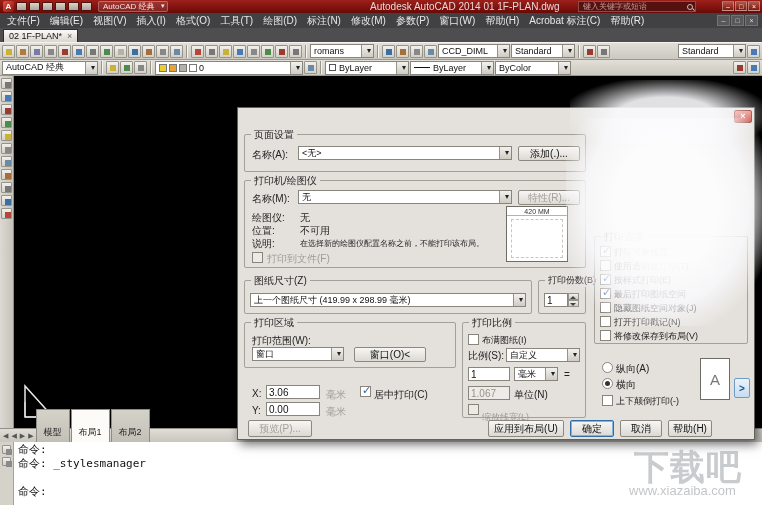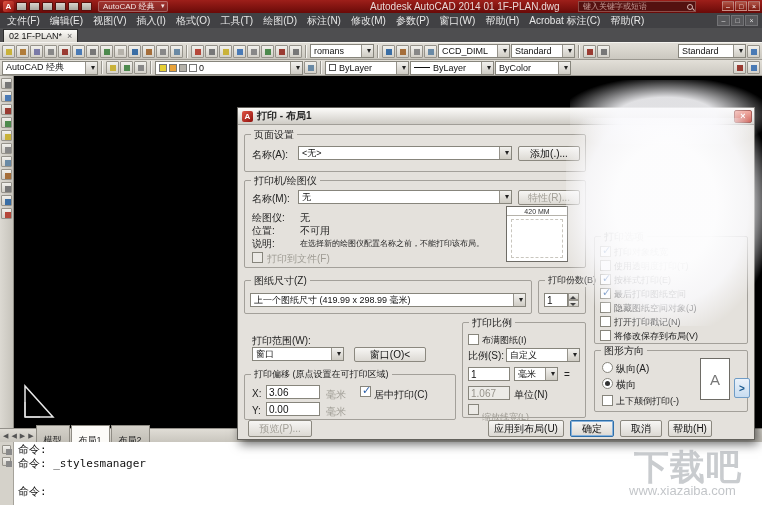--- a/index.html
+++ b/index.html
@@ -65,21 +65,21 @@
   .left-toolbar{position:absolute;left:0;top:76px;width:14px;height:352px;background:linear-gradient(90deg,#dcd9d2,#c6c3bb);
                 border-right:1px solid #8f8c84;display:flex;flex-direction:column;align-items:center;padding-top:2px;gap:2px;z-index:2}
   .left-toolbar .ico{width:11px;height:11px}
   .draw-area{position:absolute;left:14px;top:76px;width:748px;height:352px;background:#000;z-index:1}
   .ucs{position:absolute;left:8px;bottom:8px}
 
   
   .layout-tabs{position:absolute;left:0;top:428px;width:100%;height:14px;background:linear-gradient(#e0ddd6,#c9c6be);
                border-top:1px solid #93908a;display:flex;align-items:flex-end;gap:1px;padding-left:2px;font-size:9px;z-index:2}
   .nav-g{color:#555;font-size:7px;line-height:13px;padding:0 1px}
-  .ltab{height:13px;line-height:12px;padding:8px 7px;background:linear-gradient(#d5d2ca,#c2bfb7);border:1px solid #8f8c84;border-bottom:none;color:#222}
+  .ltab{height:13px;line-height:12px;padding:16px 7px;background:linear-gradient(#d5d2ca,#c2bfb7);border:1px solid #8f8c84;border-bottom:none;color:#222}
   .ltab.active{background:#fcfbf8}
 
   
   .cmd-strip{position:absolute;left:0;top:442px;width:14px;height:63px;background:#d5d2ca;border-right:1px solid #a5a29a;z-index:2;
              display:flex;flex-direction:column;align-items:center;gap:3px;padding-top:3px}
   .cmd-strip .ico{width:9px;height:9px}
   .cmd{position:absolute;left:14px;top:442px;width:748px;height:63px;background:#fff;z-index:2;
        font-family:"DejaVu Sans Mono","Liberation Mono",monospace;font-size:11px;color:#111;padding:1px 4px}
   .cmd-line{height:14px;line-height:14px;white-space:pre}
 
@@ -308,49 +308,42 @@
     <i class="ico"></i>
   </div>
   <div class="cmd">
     <div class="cmd-line">命令:</div>
     <div class="cmd-line">命令: _stylesmanager</div>
     <div class="cmd-line"></div>
     <div class="cmd-line">命令:</div>
   </div>
 
   <div class="dialog">
-    <div class="dlg-title">
-      <span class="dlg-icon"></span>
-      <span>打印 - 布局1</span>
-    </div>
     <span class="dlg-close"></span>
 
     <div class="grp" style="left:6px;top:72px;width:342px;height:88px">
       <span class="glab">打印机/绘图仪</span>
     </div>
     <div class="grp" style="left:6px;top:26px;width:342px;height:38px">
       <span class="glab">页面设置</span>
     </div>
     <div class="grp" style="left:6px;top:172px;width:288px;height:34px">
       <span class="glab">图纸尺寸(Z)</span>
     </div>
     <div class="grp" style="left:300px;top:172px;width:48px;height:34px">
       <span class="glab f9">打印份数(B)</span>
     </div>
+    <div class="grp" style="left:6px;top:214px;width:212px;height:46px">
+      <span class="glab">打印区域</span>
+    </div>
     <div class="grp" style="left:224px;top:214px;width:124px;height:96px">
       <span class="glab">打印比例</span>
     </div>
-    <div class="grp" style="left:6px;top:266px;width:212px;height:46px">
-      <span class="glab f9">打印偏移 (原点设置在可打印区域)</span>
-    </div>
     <div class="grp" style="left:356px;top:128px;width:154px;height:108px">
       <span class="glab">打印选项</span>
-    </div>
-    <div class="grp" style="left:356px;top:242px;width:154px;height:62px">
-      <span class="glab">图形方向</span>
     </div>
 
     <span class="txt" style="left:14px;top:40px">名称(A):</span>
     <div class="dd" style="left:60px;top:38px;width:214px">
       <span>&lt;无&gt;</span>
     </div>
     <div class="btn" style="left:280px;top:38px;width:62px;height:15px">添加(.)...</div>
 
     <span class="txt" style="left:14px;top:84px">名称(M):</span>
     <div class="dd" style="left:60px;top:82px;width:214px">

